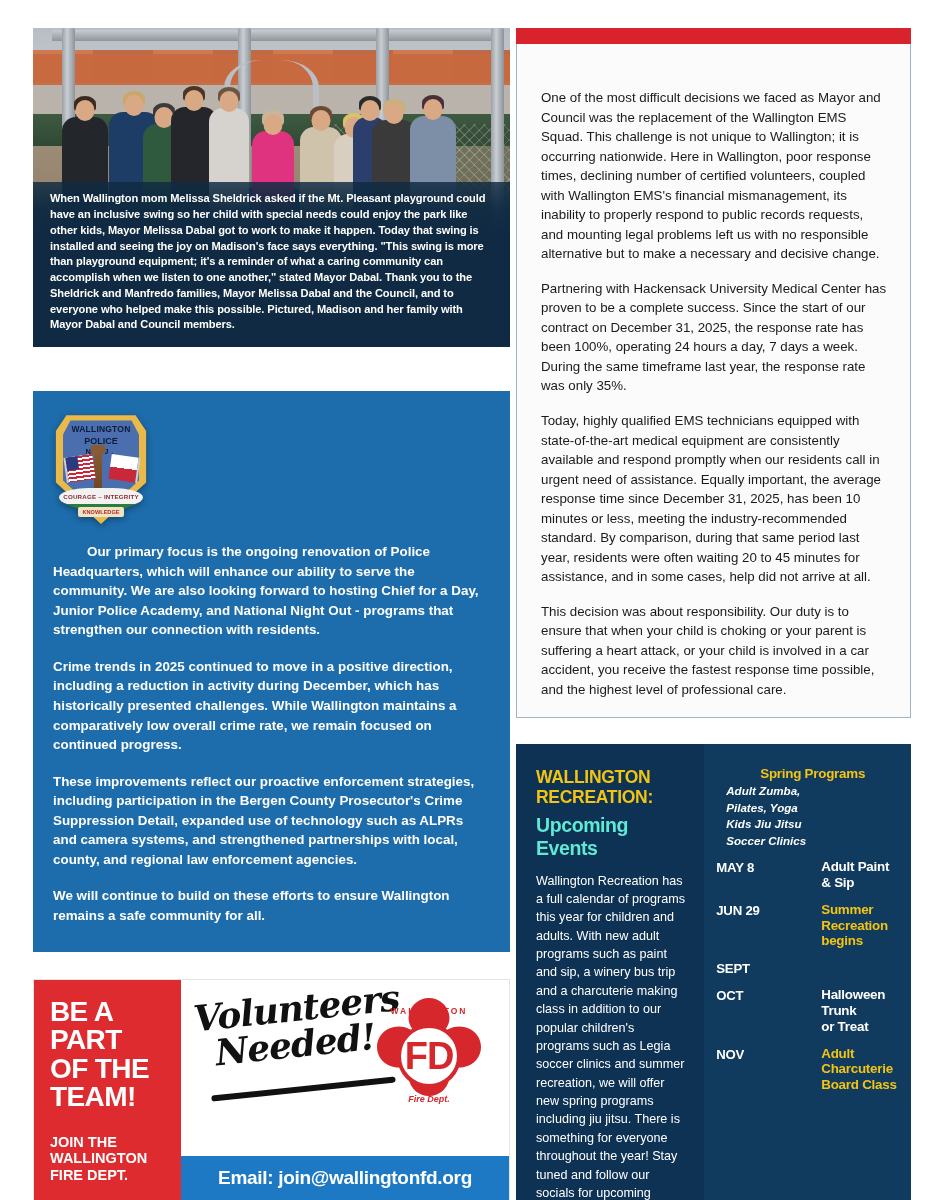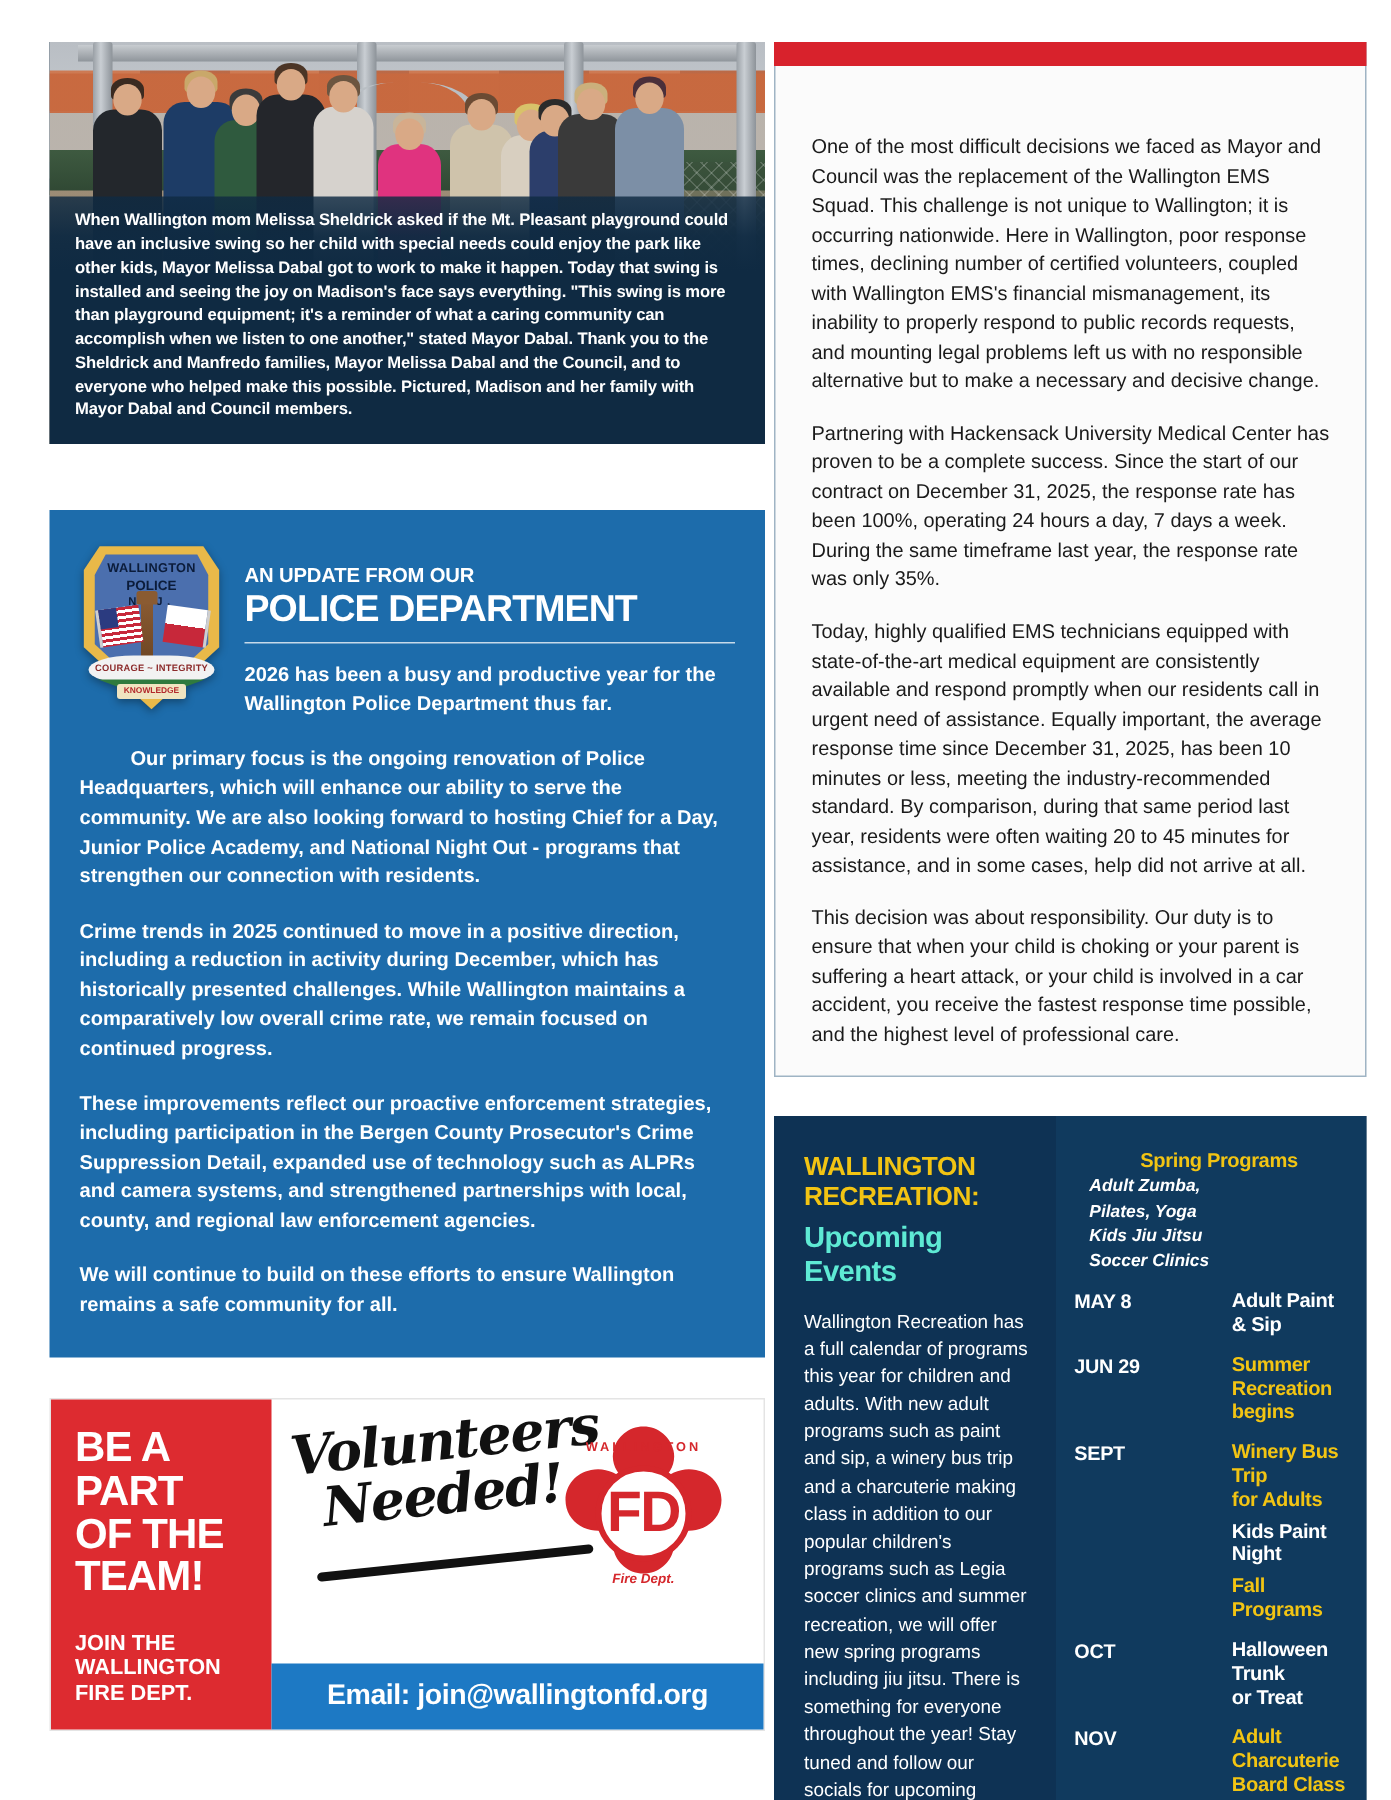--- a/index.html
+++ b/index.html
@@ -10,21 +10,21 @@
     overflow: hidden;
     position: relative;
   }
   .page { position: relative; width: 927px; height: 1200px; }
 
   
   .col-left { position: absolute; left: 33px; top: 28px; width: 477px; }
 
   
   .photo-card {
-    position: relative; width: 477px; height: 268px;
+    position: relative; width: 477px; height: 319px;
     overflow: hidden; background: #132b3f;
   }
   .photo-scene { position: absolute; inset: 0; }
   .sky { position: absolute; left:0; top:0; width:100%; height:34%;
          background: linear-gradient(#b9bec4, #cfd3d6); }
   .houses { position: absolute; left:0; top:8%; width:100%; height:22%;
             background:
               linear-gradient(180deg, #c8693f 0%, #c8693f 45%, #b9b2aa 45%, #b9b2aa 100%);
             opacity: .95; }
   .house-roofs { position:absolute; left:0; top:7%; width:100%; height:10%;
@@ -282,26 +282,20 @@
           <div class="flag-pl"></div>
           <div class="badge-ribbon">
             <span>COURAGE ~ INTEGRITY</span>
           </div>
           <div class="badge-grass"></div>
           <div class="badge-bottom">
             <span>KNOWLEDGE</span>
           </div>
         </div>
 
-        <div class="police-titles">
-          <div class="ph-kicker">AN UPDATE FROM OUR</div>
-          <div class="ph-title">POLICE  DEPARTMENT</div>
-          <div class="ph-rule"></div>
-          <div class="ph-intro">2026 has been a busy and productive year for the Wallington Police Department thus far.</div>
-        </div>
       </div>
 
       <div class="police-body">
         <p class="indent pb-top">Our primary focus is the ongoing renovation of Police Headquarters, which will enhance our ability to serve the community. We are also looking forward to hosting Chief for a Day, Junior Police Academy, and National Night Out - programs that strengthen our connection with residents.</p>
         <p>Crime trends in 2025 continued to move in a positive direction, including a reduction in activity during December, which has historically presented challenges. While Wallington maintains a comparatively low overall crime rate, we remain focused on continued progress.</p>
         <p>These improvements reflect our proactive enforcement strategies, including participation in the Bergen County Prosecutor's Crime Suppression Detail, expanded use of technology such as ALPRs and camera systems, and strengthened partnerships with local, county, and regional law enforcement agencies.</p>
         <p>We will continue to build on these efforts to ensure Wallington remains a safe community for all.</p>
       </div>
     </div>
 
@@ -379,26 +373,20 @@
             </div>
             <div class="ev-row">
               <div class="ev-date">JUN 29</div>
               <div class="ev-body">
                 <div class="ev-title yellow" style="white-space: pre-line;">Summer
 Recreation begins</div>
               </div>
             </div>
             <div class="ev-row">
               <div class="ev-date">SEPT</div>
-              <div class="ev-body">
-                <div class="ev-title yellow" style="white-space: pre-line;">Winery Bus Trip
-for Adults</div>
-                <div class="ev-extra ev-title white">Kids Paint Night</div>
-                <div class="ev-extra ev-title yellow">Fall Programs</div>
-              </div>
             </div>
             <div class="ev-row">
               <div class="ev-date">OCT</div>
               <div class="ev-body">
                 <div class="ev-title white" style="white-space: pre-line;">Halloween Trunk
 or Treat</div>
               </div>
             </div>
             <div class="ev-row">
               <div class="ev-date">NOV</div>

